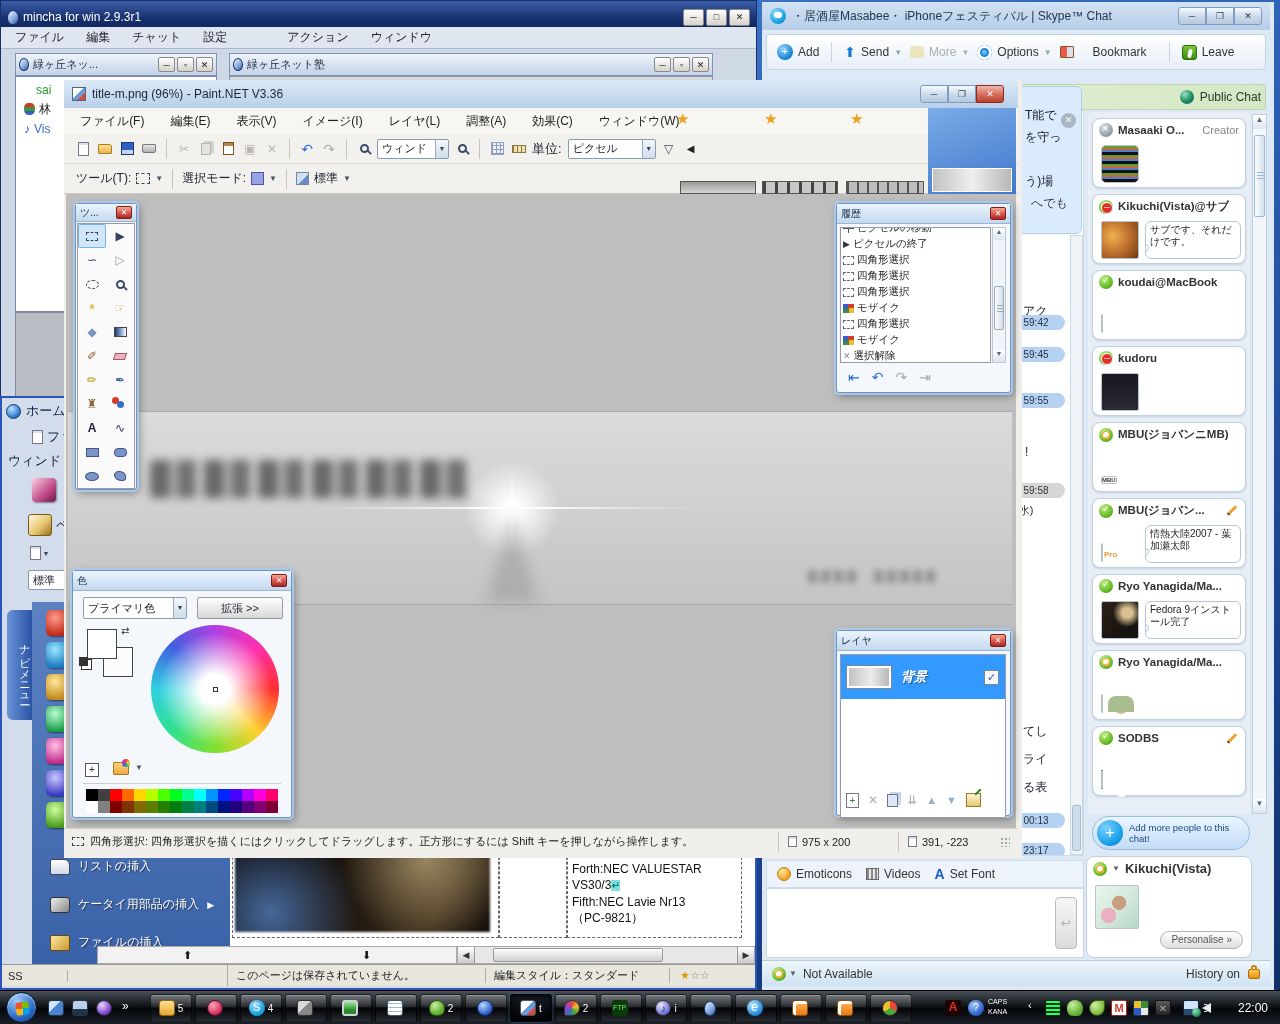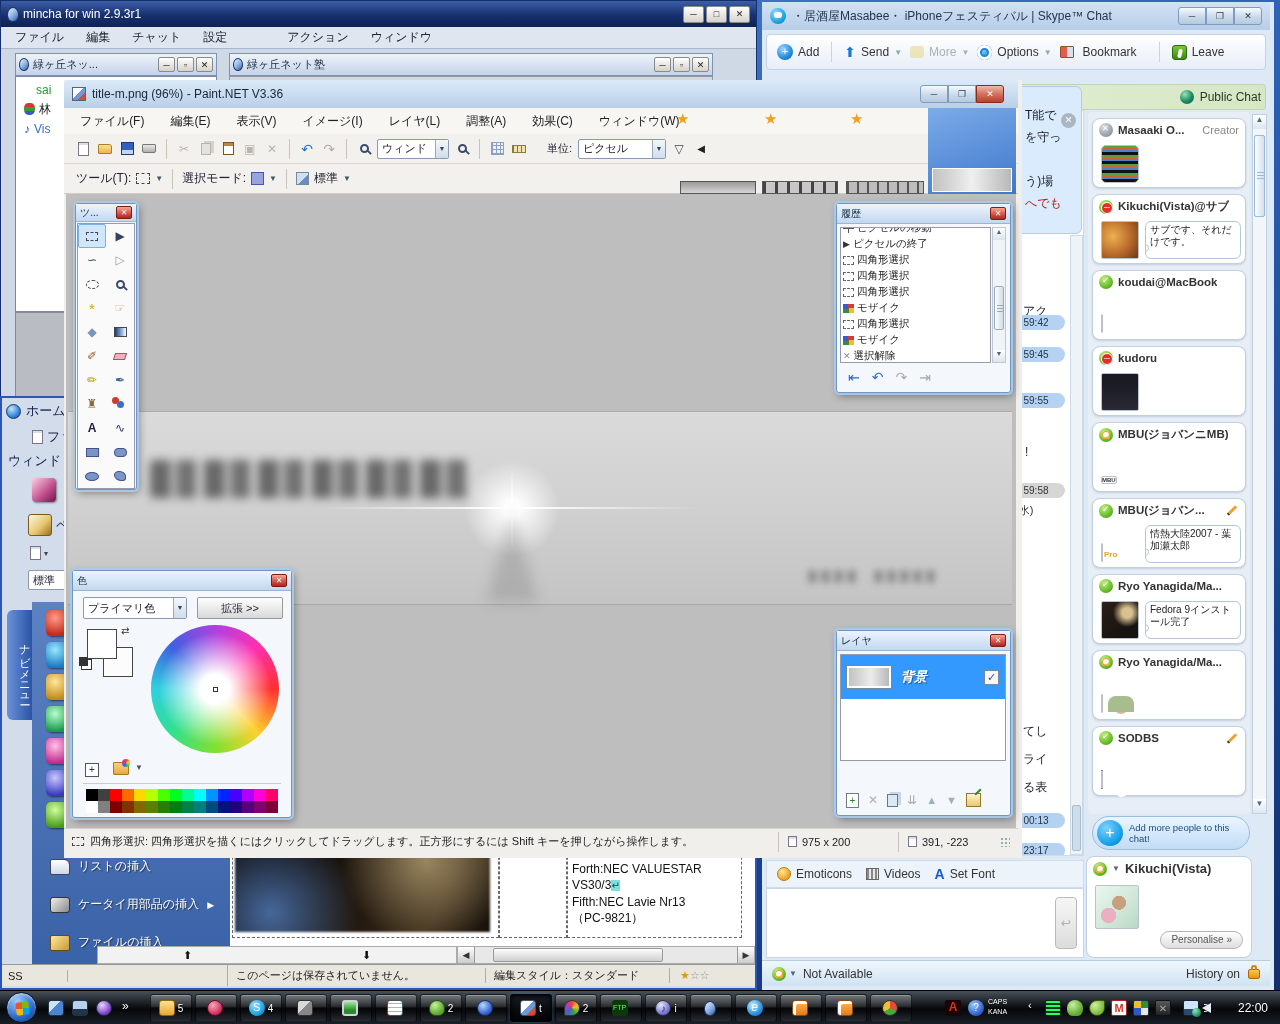--- a/index.html
+++ b/index.html
@@ -119,21 +119,21 @@
   .tb-lab{color:#fff;font-size:10px;text-shadow:0 1px 1px #000}
   .tico{width:16px;height:16px;border-radius:3px;flex:none}
   .tray-ico{width:16px;height:16px;border-radius:2px;flex:none;margin-left:5px}
 </style>
 </head>
 <body>
 
 <div id="screen">
 
   <div class="abs" style="left:0;top:0;width:757px;height:992px;background:#cfd9e6;border:1px solid #16306c">
-    <div class="abs flex" style="left:0;top:0;width:755px;height:26px;background:linear-gradient(#3c5ea8,#17306e 55%,#0d2256);padding:10px 6px">
+    <div class="abs flex" style="left:0;top:0;width:755px;height:26px;background:linear-gradient(#3c5ea8,#17306e 55%,#0d2256);padding:16px 6px">
       <span class="mouse-ico"></span>
       <span style="color:#fff;font-size:12px">mincha for win 2.9.3r1</span>
       <span style="margin-left:auto" class="flex">
         <span class="classic-btn">─</span>
         <span class="classic-btn">□</span>
         <span class="classic-btn">✕</span>
       </span>
     </div>
     <div class="abs flex" style="left:0;top:26px;width:755px;height:22px;background:#dfe6f0;border-bottom:1px solid #aab8cc;font-size:12px;color:#223;gap:22px;padding-left:14px">
       <span>ファイル</span>
@@ -294,21 +294,21 @@
       <span class="flex" style="gap:5px;color:#a8b0b8">
         <span style="width:14px;height:12px;background:#e8d890;border-radius:3px;opacity:.6"></span>
         <span>More</span>
         <span style="font-size:8px">▼</span>
       </span>
       <span class="flex" style="gap:5px">
         <span style="width:15px;height:15px;border-radius:50%;background:radial-gradient(circle at 35% 30%,#9ad4ff,#1a86d8 70%);box-shadow:inset 0 0 0 3px #fff,inset 0 0 0 5px #1a86d8"></span>
         <span>Options</span>
         <span style="color:#8aa;font-size:8px">▼</span>
       </span>
-      <span class="flex" style="gap:9px">
+      <span class="flex" style="gap:19px">
         <span style="width:14px;height:12px;background:linear-gradient(90deg,#e85a4a 48%,#fff 48% 52%,#d8e0ea 52%);border:1px solid #88552a;border-radius:1px"></span>
         <span>Bookmark</span>
       </span>
       <span class="vsep" style="background:#c8d4e2;margin-left:14px"></span>
       <span class="flex" style="gap:5px">
         <span style="width:15px;height:15px;border-radius:3px;background:linear-gradient(#7ac838,#3a8a10);border:1px solid #2a6a08;position:relative">
           <span style="position:absolute;left:5px;top:3px;width:4px;height:9px;background:#fff;border-radius:2px;transform:rotate(12deg)"></span>
         </span>
         <span>Leave</span>
       </span>
@@ -337,21 +337,21 @@
       <div class="abs" style="left:303px;top:124px;width:13px;height:620px;background:#eef3f8;border:1px solid #ccd8e4">
         <span class="abs" style="left:1px;bottom:3px;width:9px;height:46px;background:#cfdcea;border:1px solid #a8bcd2;border-radius:2px"></span>
       </div>
     </div>
 
     <div class="abs" style="left:4px;top:84px;width:316px;height:148px;background:#d9ebfc;border:1px solid #aecfec;border-radius:6px">
       <span class="abs" style="left:294px;top:26px;width:15px;height:15px;border-radius:50%;background:#aab6c2;color:#fff;font-size:9px;line-height:15px;text-align:center">✕</span>
       <span class="abs" style="left:258px;top:20px;font-size:12px;color:#223">T能で</span>
       <span class="abs" style="left:258px;top:42px;font-size:12px;color:#223">を守っ</span>
       <span class="abs" style="left:258px;top:86px;font-size:12px;color:#223">う)場</span>
-      <span class="abs" style="left:258px;top:108px;font-size:12px;color:#b91c1c">へでも</span>
+      <span class="abs" style="left:264px;top:108px;font-size:12px;color:#404040">へでも</span>
     </div>
 
     <div class="abs" style="left:326px;top:110px;width:162px;height:702px;background:#e7eef5;border-radius:4px"></div>
 
     <div class="card" style="left:330px;top:116px">
       <div class="card-head">
         <span class="st st-off"></span>
         <span class="card-name">Masaaki O...</span>
         <span style="margin-left:auto;font-size:11px;color:#888">Creator</span>
       </div>
@@ -545,21 +545,21 @@
       <span class="pico">
           <span class="g-mag"></span>
         </span>
       <span class="vsep"></span>
       <span class="pico">
           <span style="width:13px;height:13px;background:repeating-linear-gradient(0deg,#8aa0c8 0 1px,transparent 1px 4px),repeating-linear-gradient(90deg,#8aa0c8 0 1px,transparent 1px 4px);border:1px solid #8aa0c8"></span>
         </span>
       <span class="pico">
           <span style="width:14px;height:8px;background:#efe2b0 repeating-linear-gradient(90deg,#8a7a40 0 1px,transparent 1px 4px);border:1px solid #8a7a40"></span>
         </span>
-      <span style="font-size:11px;color:#223;margin:0 2px 0 15px">単位:</span>
+      <span style="font-size:13px;color:#223;margin:0 2px 0 0">単位:</span>
       <div class="combo" style="width:88px">
         <span>ピクセル</span>
         <span class="dd">▼</span>
       </div>
       <span class="pico" style="color:#445">▽</span>
       <span class="pico" style="color:#222;font-size:10px">◀</span>
     </div>
 
     <div class="abs flex" style="left:0;top:84px;width:954px;height:30px;background:#f2f1ed;border-bottom:1px solid #d0ccc4;padding-left:12px;gap:5px;font-size:12px;color:#223">
       <span>ツール(T):</span>
@@ -778,21 +778,21 @@
       <span style="color:#a8a8a8">↷</span>
       <span style="color:#a8a8a8">⇥</span>
     </div>
   </div>
 
   <div class="palette" style="left:836px;top:630px;width:175px;height:186px">
     <div class="pal-title" style="height:20px">
       <span>レイヤ</span>
       <span class="pal-close">✕</span>
     </div>
-    <div class="abs" style="left:3px;top:23px;width:166px;height:107px;background:#fff;border:1px solid #99a">
+    <div class="abs" style="left:3px;top:23px;width:166px;height:164px;background:#fff;border:1px solid #99a">
       <div class="abs flex" style="left:0;top:0;width:164px;height:44px;background:#3399ff;padding:0 6px;gap:10px">
         <span style="width:44px;height:22px;background:linear-gradient(90deg,#c2c2c2,#ececec 55%,#b8b8b8);border:2px solid #fff;outline:1px solid #789"></span>
         <span style="color:#fff;font-size:13px;font-weight:bold;font-style:italic;text-shadow:1px 1px 1px #1a5a9a">背景</span>
         <span style="margin-left:auto;width:15px;height:15px;background:#f8f8f8;border:1px solid #789;color:#2255cc;font-size:11px;line-height:13px;text-align:center">✓</span>
       </div>
     </div>
     <div class="abs flex" style="left:3px;top:156px;width:166px;height:26px;gap:9px;padding-left:6px">
       <span style="width:13px;height:15px;background:#fff;border:1px solid #778;color:#2a8a2a;font-size:10px;line-height:13px;text-align:center">+</span>
       <span style="color:#b0b0b0;font-size:12px">✕</span>
       <span style="width:11px;height:13px;background:#dce8f4;border:1px solid #678;box-shadow:3px -2px 0 #c8d8e8"></span>

